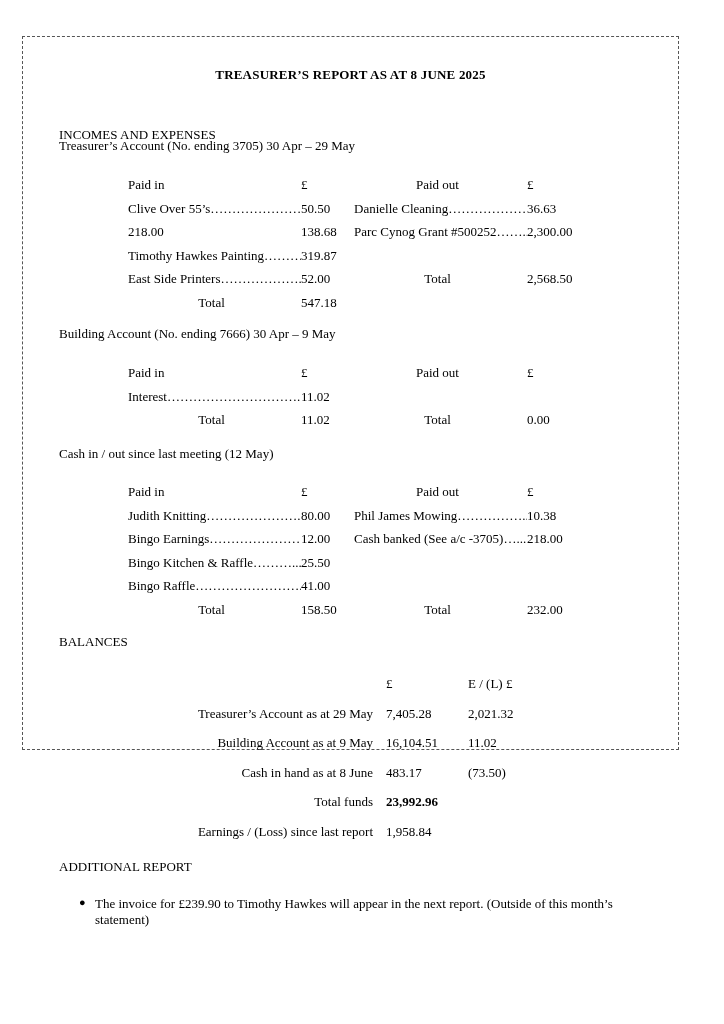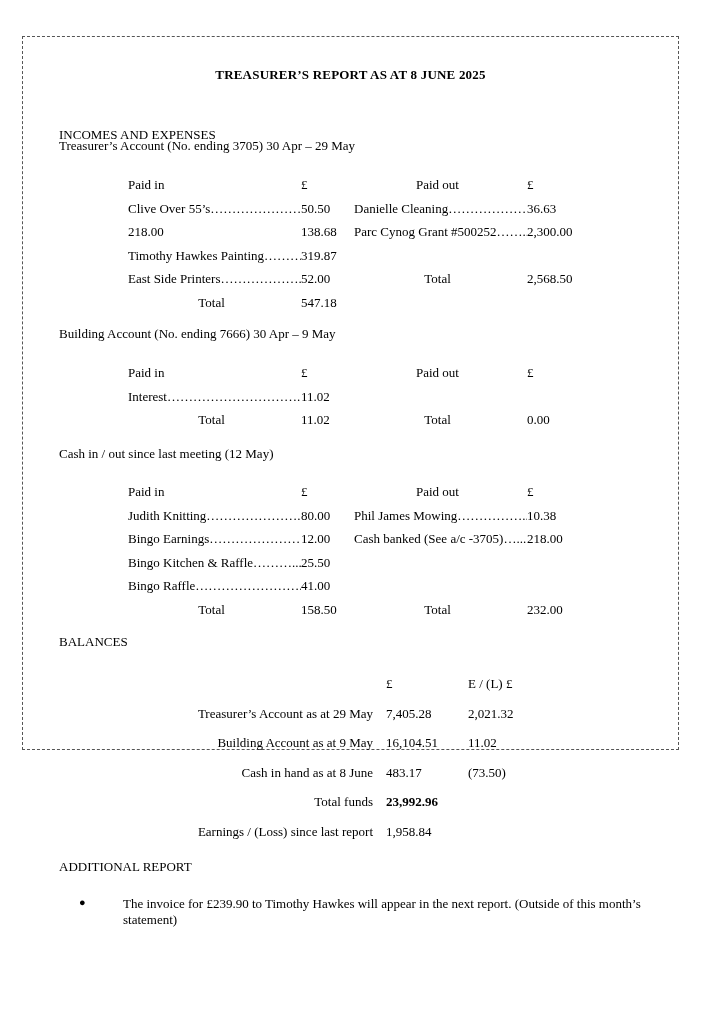--- a/index.html
+++ b/index.html
@@ -40,21 +40,21 @@
     grid-template-columns:314px 82px 130px;
     line-height:29.6px;
     left:36px; top:632px;
   }
   .bal .lbl { text-align:right; white-space:nowrap; }
   .bal .v { padding-left:13px; white-space:nowrap; }
   .bold { font-weight:bold; }
 
   .note-row { left:56px; top:859px; right:20px; display:flex; }
   .note-bullet { width:16px; font-size:11px; }
-  .note-text { flex:1;margin-left:28px; }
+  .note-text { flex:1; }
 </style>
 </head>
 <body>
 
 <div class="sheet">
 
   <div class="abs title">TREASURER’S REPORT AS AT 8 JUNE 2025</div>
 
   <div class="abs h-incomes">INCOMES AND EXPENSES</div>
   <div class="abs h-treasurer">Treasurer’s Account (No. ending 3705) 30 Apr – 29 May</div>

